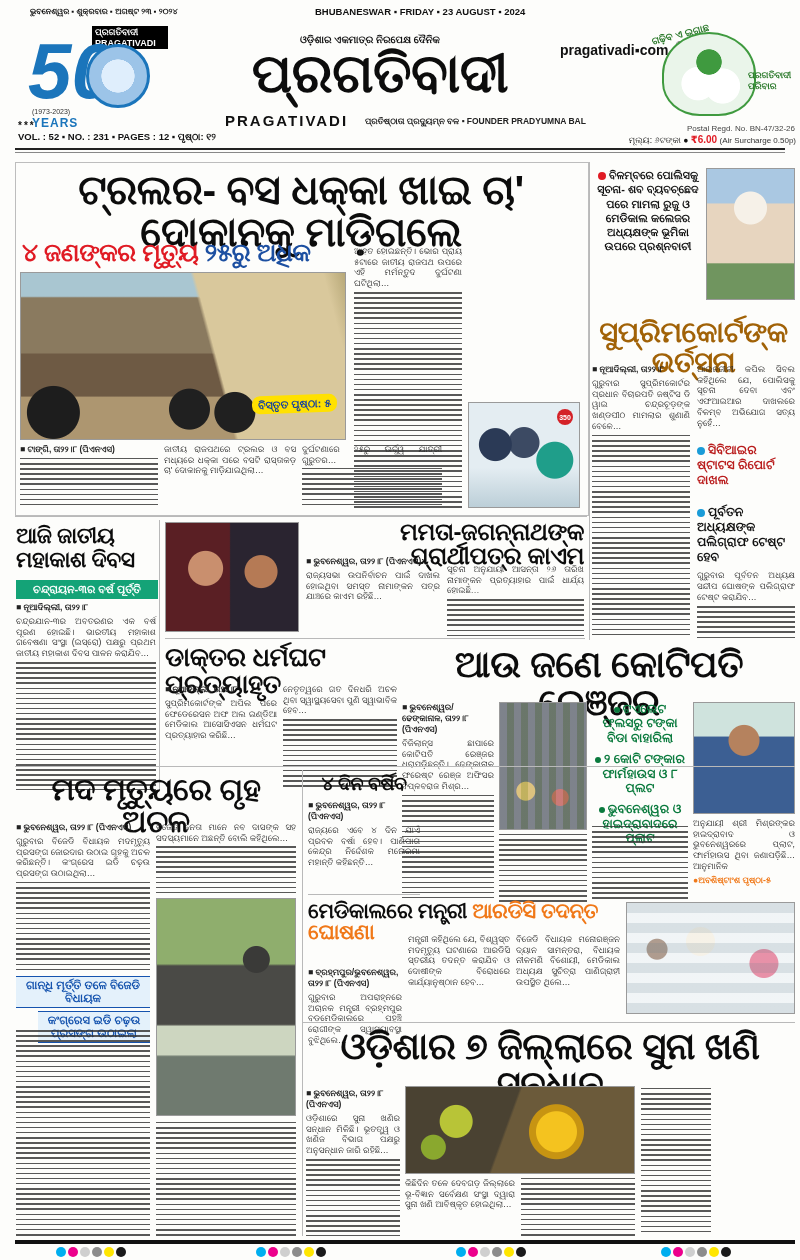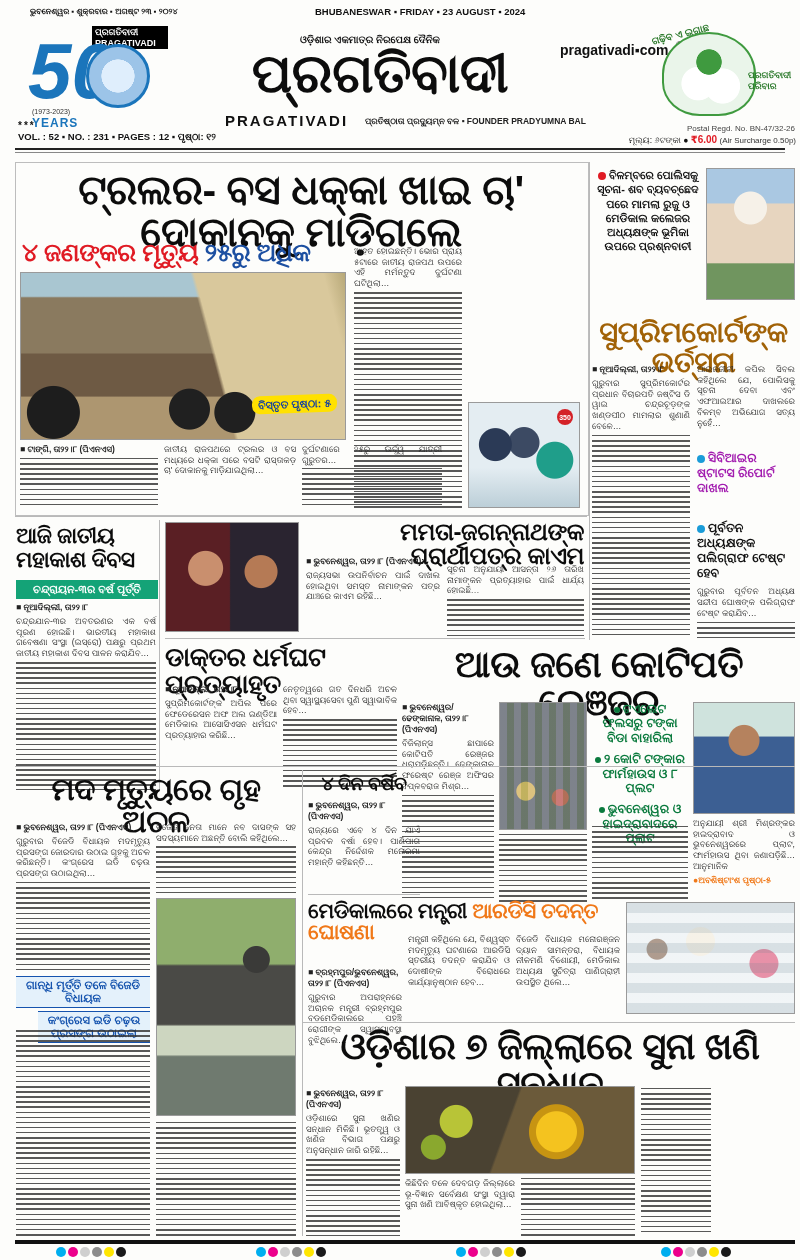--- a/index.html
+++ b/index.html
@@ -129,21 +129,21 @@
 
   <div class="abs hl red" style="left:592px;top:318px;width:203px;font-size:29px;text-align:center;color:#a16207;">ସୁପ୍ରିମକୋର୍ଟଙ୍କ ଭର୍ତ୍ସନା</div>
 
   <div class="abs col" style="left:592px;top:364px;width:98px;height:274px;">
     <div class="dl">■ ନୂଆଦିଲ୍ଲୀ, ତା୨୨।୮</div>
     <div class="frag">ଗୁରୁବାର ସୁପ୍ରିମକୋର୍ଟର ପ୍ରଧାନ ବିଚାରପତି ଜଷ୍ଟିସ ଡି ୱାଇ ଚନ୍ଦ୍ରଚୂଡ଼ଙ୍କ ଖଣ୍ଡପୀଠ ମାମଲାର ଶୁଣାଣି ବେଳେ…</div>
     <div class="gk"></div>
   </div>
   <div class="abs col" style="left:697px;top:364px;width:98px;height:274px;">
     <div class="frag">ଆଇନଜୀବୀ କପିଲ ସିବଲ କହିଥିଲେ ଯେ, ପୋଲିସକୁ ସୂଚନା ଦେବା ଏବଂ ଏଫଆଇଆର ଦାଖଲରେ ବିଳମ୍ବ ଅଭିଯୋଗ ସତ୍ୟ ନୁହେଁ…</div>
-    <div style="font-size:12.5px;font-weight:bold;color:#a21caf;line-height:1.2;margin:20px 0;">
+    <div style="font-size:12.5px;font-weight:bold;color:#b91c1c;line-height:1.2;margin:12px 0;">
       <span class="bullet-dot" style="background:#1a9cd8;"></span><span>ସିବିଆଇର ଷ୍ଟାଟସ ରିପୋର୍ଟ ଦାଖଲ</span>
     </div>
     <div style="font-size:12.5px;font-weight:bold;color:#111;line-height:1.2;margin:2px 0;">
       <span class="bullet-dot" style="background:#1a9cd8;"></span><span>ପୂର୍ବତନ ଅଧ୍ୟକ୍ଷଙ୍କ ପଲିଗ୍ରାଫ ଟେଷ୍ଟ ହେବ</span>
     </div>
     <div class="frag">ଗୁରୁବାର ପୂର୍ବତନ ଅଧ୍ୟକ୍ଷ ସନ୍ଦୀପ ଘୋଷଙ୍କ ପଲିଗ୍ରାଫ ଟେଷ୍ଟ କରାଯିବ…</div>
     <div class="gk"></div>
   </div>
 
   <div class="abs hline" style="left:15px;top:516px;width:572px;"></div>

